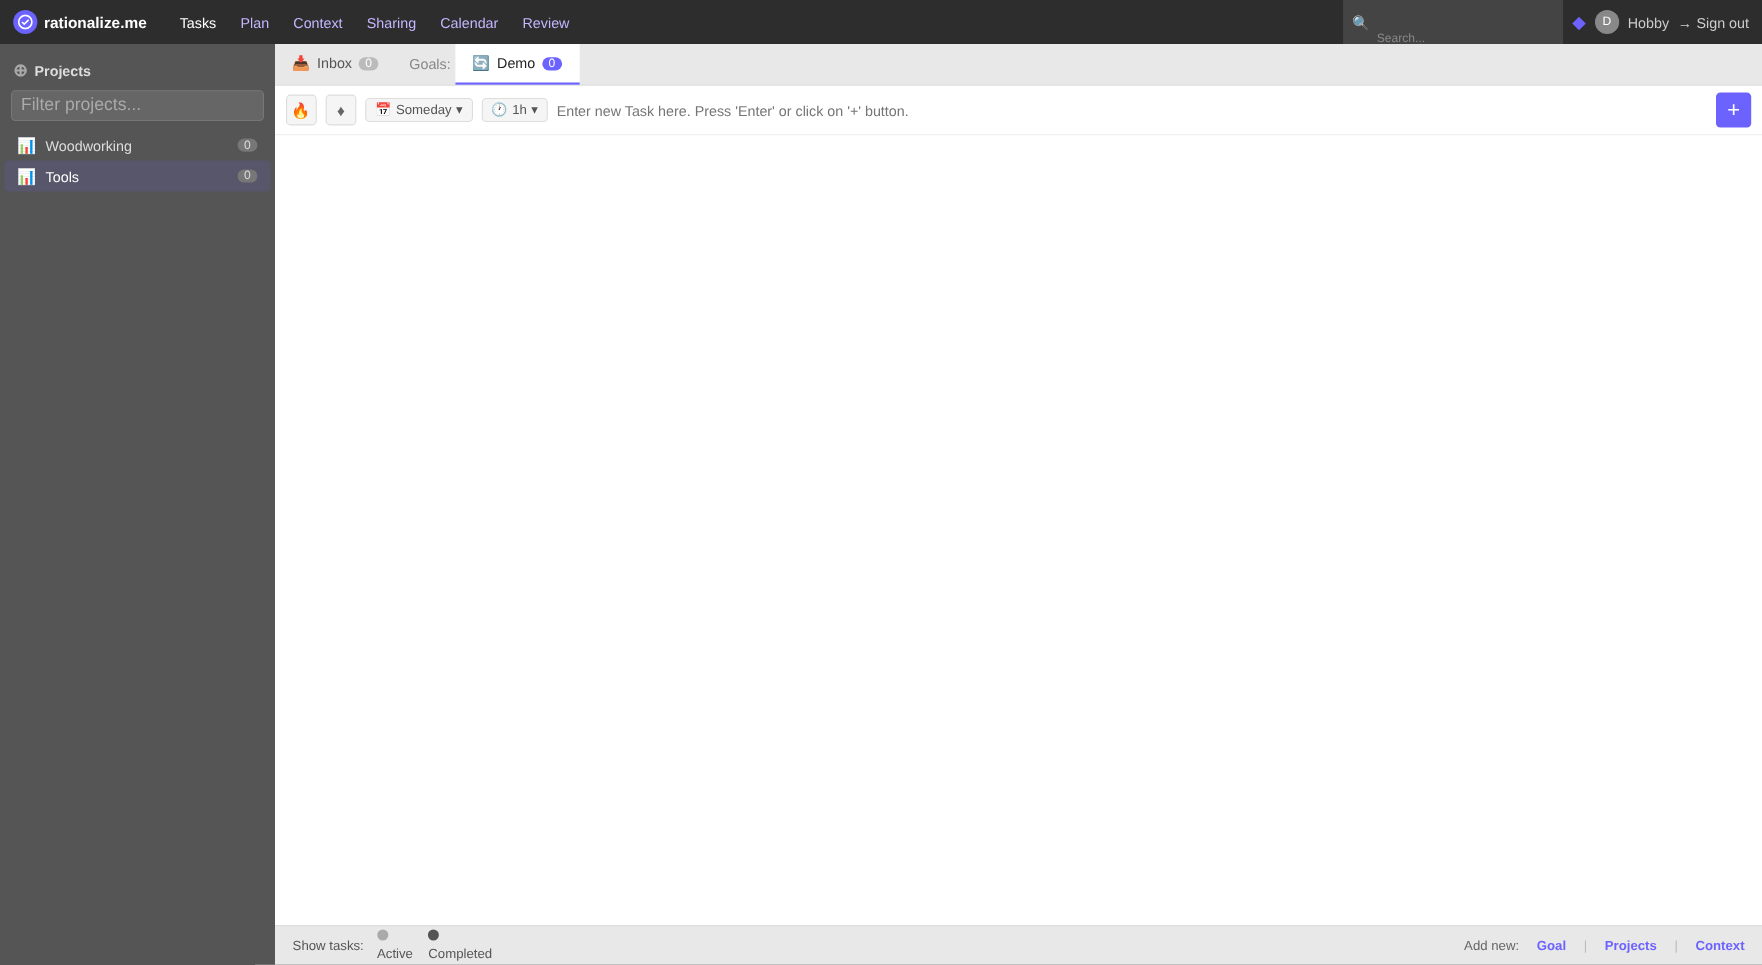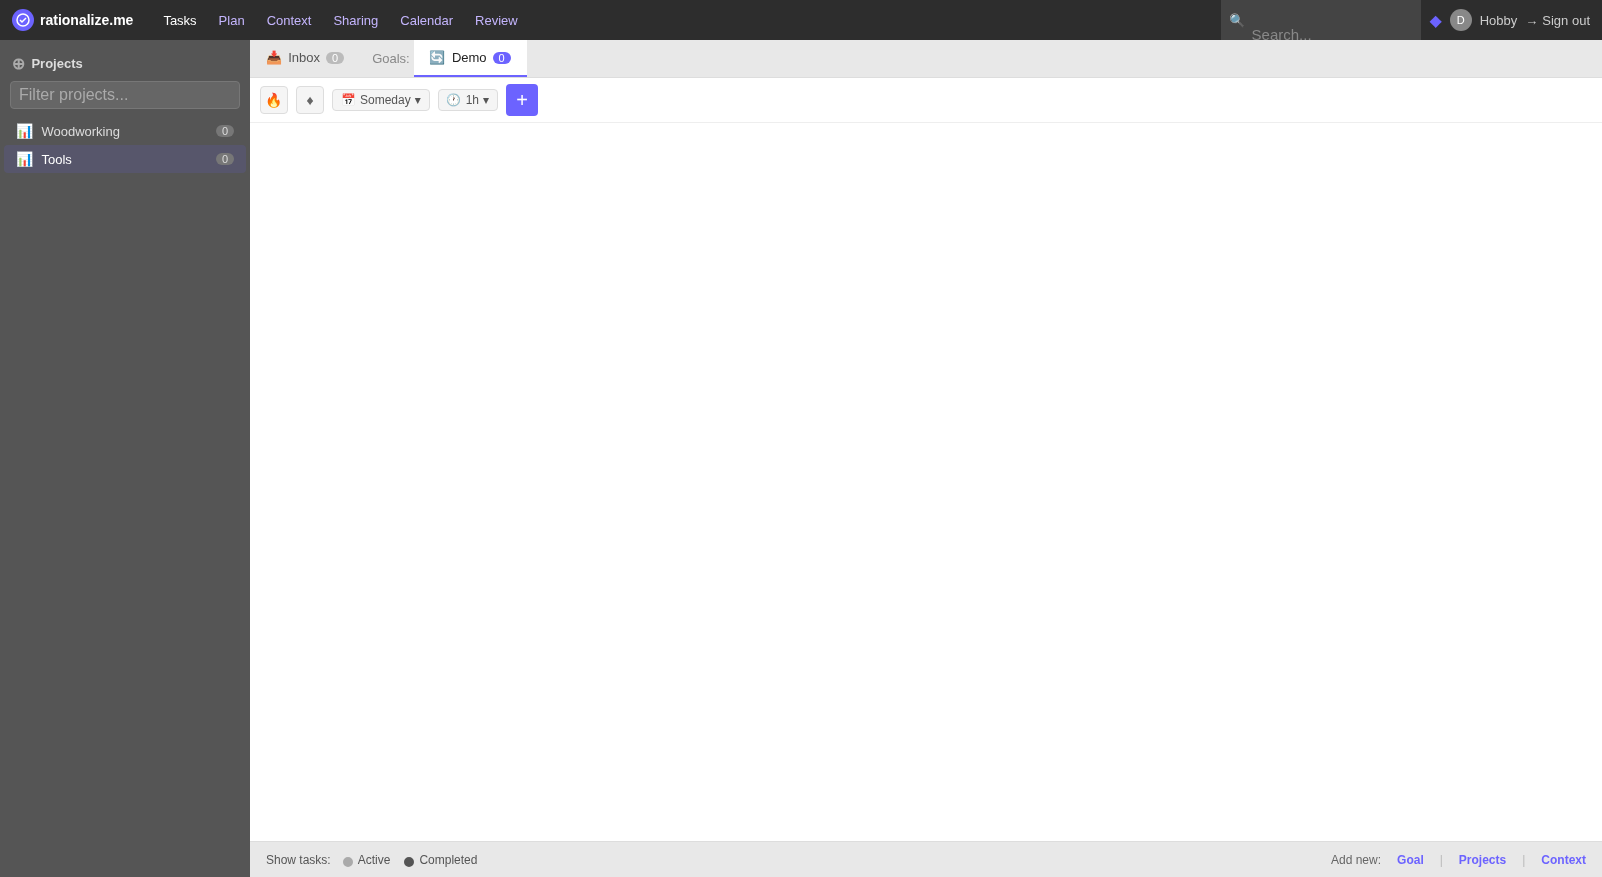--- a/index.html
+++ b/index.html
@@ -60,21 +60,21 @@
       border-radius: 4px;
       padding: 3px 8px;
       gap: 6px;
       width: 200px;
     }
     .search-box input {
       background: transparent;
       border: none;
       outline: none;
       color: #ccc;
-      font-size: 15px;
+      font-size: 11px;
       width: 100%;
       margin-top: 29px;
     }
     .search-box input::placeholder { color: #888; }
     .search-icon-wrap { color: #888; font-size: 13px; }
     .topnav-diamond {
       color: #6c63ff;
       font-size: 16px;
     }
     .topnav-avatar {
@@ -285,26 +285,27 @@
       flex-shrink: 0;
       border-top: 1px solid #ddd;
     }
     .show-tasks-label {
       font-size: 12px;
       color: #555;
       margin-right: 12px;
     }
     .filter-option {
       display: flex;
-      align-items: flex-end;
+      align-items: flex-start;
       gap: 5px;
       font-size: 12px;
       color: #555;
       margin-right: 14px;
       cursor: pointer;
+      flex-direction: column;
     }
     .radio-dot {
       width: 10px; height: 10px;
       border-radius: 50%;
     }
     .radio-dot.active-dot { background: #aaa; border: 2px solid #aaa; }
     .radio-dot.completed-dot { background: #555; border: 2px solid #555; }
     .bottom-bar-right {
       margin-left: auto;
       display: flex;
@@ -408,20 +409,21 @@
       <div class="task-input-dropdown">
         <span>📅</span>
         <span>Someday</span>
         <span>▾</span>
       </div>
       <div class="task-input-dropdown">
         <span>🕐</span>
         <span>1h</span>
         <span>▾</span>
       </div>
+      <input class="task-input-main" type="text" placeholder="Enter new Task here. Press 'Enter' or click on '+' button." style="">
       <button class="task-add-btn">+</button>
     </div>
 
     <div class="task-content">
     </div>
 
     <div class="bottom-bar">
       <span class="show-tasks-label">Show tasks:</span>
       <div class="filter-option">
         <span class="radio-dot active-dot"></span>

